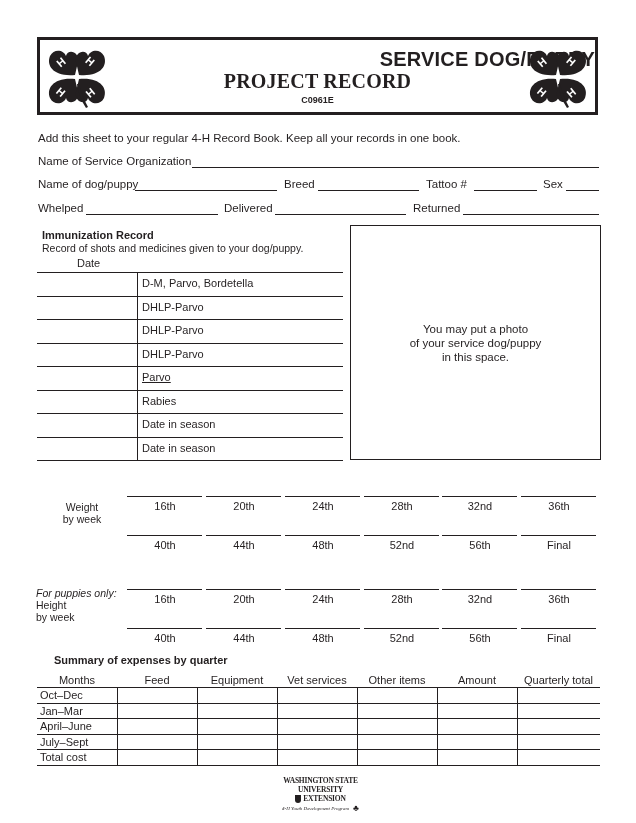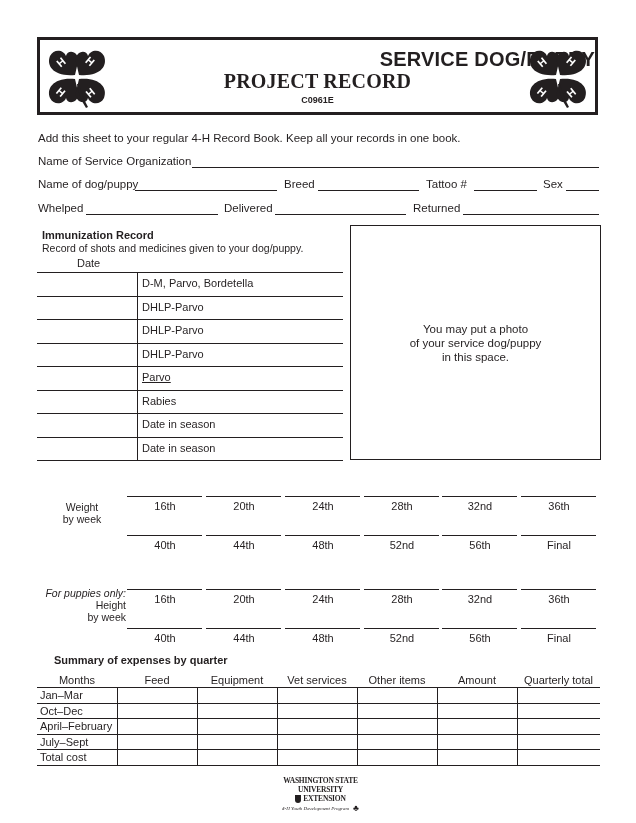--- a/index.html
+++ b/index.html
@@ -151,21 +151,21 @@
     <div class="abs wline" style="left: 285px; top: 535px;"></div>
     <div class="abs wk" style="left: 285px; top: 539px;">48th</div>
     <div class="abs wline" style="left: 364px; top: 535px;"></div>
     <div class="abs wk" style="left: 364px; top: 539px;">52nd</div>
     <div class="abs wline" style="left: 442px; top: 535px;"></div>
     <div class="abs wk" style="left: 442px; top: 539px;">56th</div>
     <div class="abs wline" style="left: 521px; top: 535px;"></div>
     <div class="abs wk" style="left: 521px; top: 539px;">Final</div>
   </div>
 
-<div class="abs" style="left:36px;top:587px;width:90px;text-align:right;font-size:10.5px;line-height:12px;">
+<div class="abs" style="left:36px;top:587px;width:90px;text-align:left;font-size:10.5px;line-height:12px;">
   <div style="font-style:italic;">For puppies only:</div>
   <div>Height</div>
   <div>by week</div>
 </div>
 <div id="height-grid">
     <div class="abs wline" style="left: 127px; top: 589px;"></div>
     <div class="abs wk" style="left: 127px; top: 593px;">16th</div>
     <div class="abs wline" style="left: 206px; top: 589px;"></div>
     <div class="abs wk" style="left: 206px; top: 593px;">20th</div>
     <div class="abs wline" style="left: 285px; top: 589px;"></div>
@@ -207,39 +207,39 @@
       <th>Feed</th>
       <th>Equipment</th>
       <th>Vet services</th>
       <th>Other items</th>
       <th>Amount</th>
       <th>Quarterly total</th>
     </tr>
   </thead>
   <tbody id="exp-body">
       <tr>
+        <td>Oct–Dec</td>
+        <td></td>
+        <td></td>
+        <td></td>
+        <td></td>
+        <td></td>
+        <td></td>
+      </tr>
+      <tr>
         <td>Jan–Mar</td>
         <td></td>
         <td></td>
         <td></td>
         <td></td>
         <td></td>
         <td></td>
       </tr>
       <tr>
-        <td>Oct–Dec</td>
-        <td></td>
-        <td></td>
-        <td></td>
-        <td></td>
-        <td></td>
-        <td></td>
-      </tr>
-      <tr>
-        <td>April–February</td>
+        <td>April–June</td>
         <td></td>
         <td></td>
         <td></td>
         <td></td>
         <td></td>
         <td></td>
       </tr>
       <tr>
         <td>July–Sept</td>
         <td></td>

